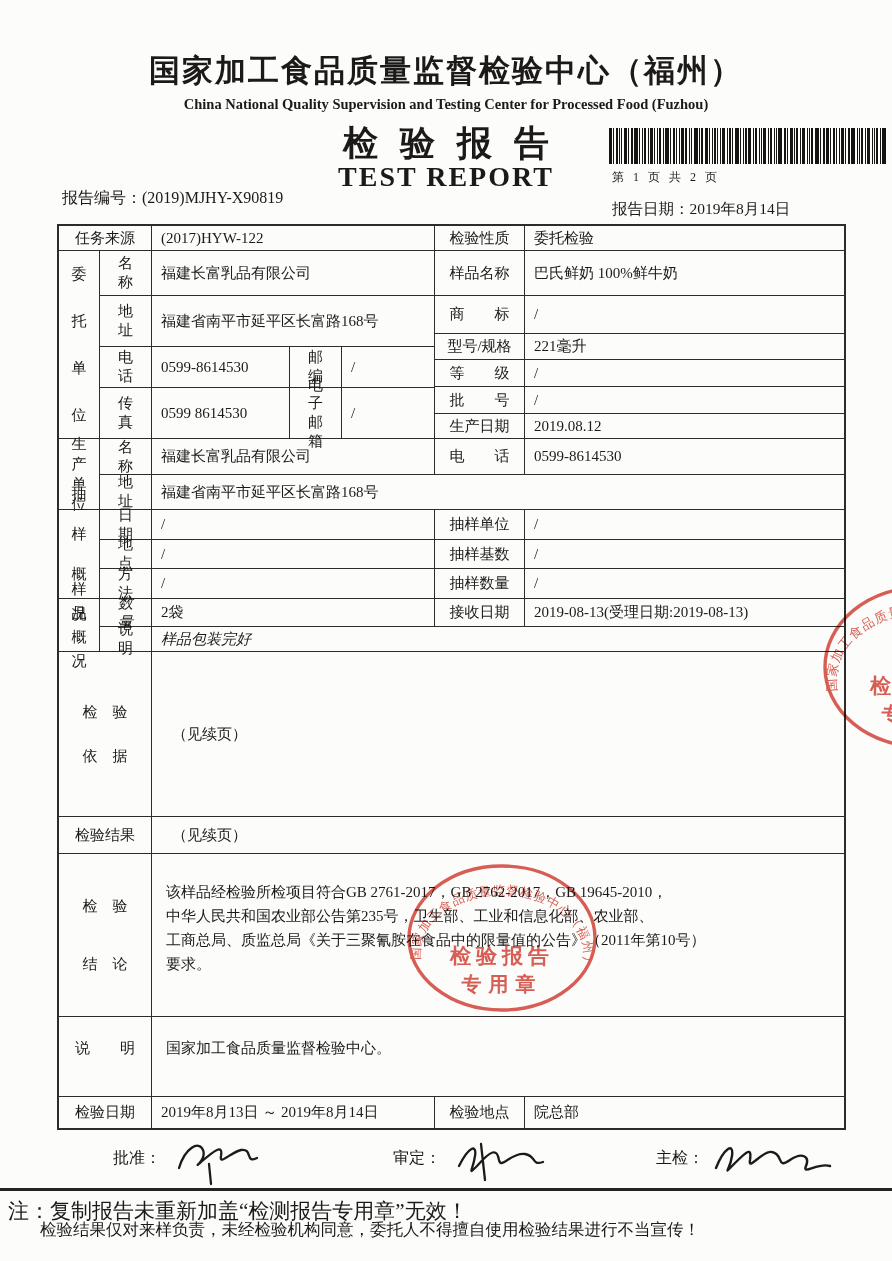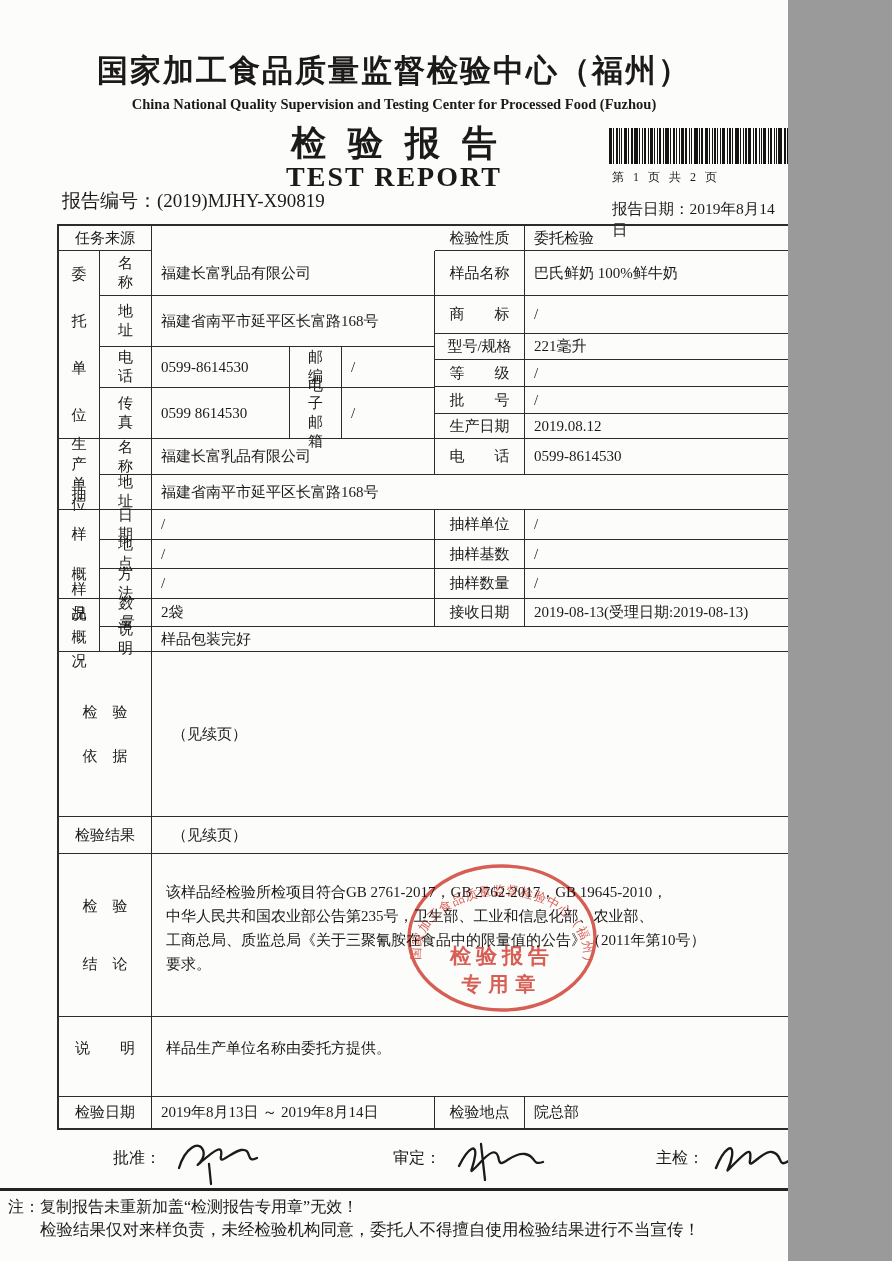--- a/index.html
+++ b/index.html
@@ -1,25 +1,25 @@
 <!DOCTYPE html>
 <html><head>
 <meta charset="utf-8">
 <style>
   html,body{margin:0;padding:0;background:#9a9a9a;}
-  .page{position:relative;width:788px;height:1261px;background:#fcfcfb;overflow:hidden;
+  .page{position:relative;width:892px;height:1261px;background:#fcfcfb;overflow:hidden;
         font-family:"Liberation Serif","DejaVu Serif",serif;color:#1c1a18;}
   .abs{position:absolute;}
   
   .org-cn{left:0;right:0;top:50px;text-align:center;font-size:31px;font-weight:bold;letter-spacing:2px;}
   .org-en{left:0;right:0;top:96px;text-align:center;font-size:14.5px;font-weight:bold;}
   .title-cn{left:0;right:0;top:120px;text-align:center;font-size:35px;font-weight:bold;letter-spacing:22px;text-indent:22px;}
   .title-en{left:0;right:0;top:161px;text-align:center;font-size:28px;font-weight:bold;letter-spacing:2px;}
   .pageinfo{left:612px;top:169px;font-size:12px;letter-spacing:3px;}
-  .repno{left:62px;top:188px;font-size:19px;}
+  .repno{left:62px;top:188px;font-size:16px;}
   .repdate{left:612px;top:199px;font-size:15.5px;}
   .barcode{left:609px;top:128px;width:278px;height:36px;}
   
   .tbl{left:57px;top:224px;width:789px;height:906px;border:2px solid #2e2c2a;box-sizing:border-box;}
   .cell{position:absolute;box-sizing:border-box;border-right:1.6px solid #2e2c2a;border-bottom:1.6px solid #2e2c2a;
         display:flex;align-items:center;font-size:15px;line-height:1.25;padding:0 9px;}
   .lab{justify-content:center;text-align:center;padding:0 12px;}
   .no-r{border-right:none;}
   .no-b{border-bottom:none;}
   .pre{white-space:pre-line;}
@@ -31,21 +31,21 @@
   .lh44{line-height:44px;}
   .lh58{line-height:58px;}
   .concl{line-height:24px;padding-top:26px;}
   .notepad{padding-top:22px;}
   
   .stamp{mix-blend-mode:multiply;opacity:.88;}
   
   .sigrow{font-size:16px;}
   .sig-label{position:absolute;top:16px;}
   .footline{left:0;top:1188px;width:892px;height:3px;background:#262422;}
-  .fn1{left:8px;top:1197px;font-size:16px;}
+  .fn1{left:8px;top:1197px;font-size:21px;}
   .fn2{left:40px;top:1219px;font-size:16.5px;}
 </style>
 </head>
 <body>
 
 <div class="page">
 
   <div class="abs org-cn">国家加工食品质量监督检验中心（福州）</div>
   <div class="abs org-en">China National Quality Supervision and Testing Center for Processed Food (Fuzhou)</div>
   <div class="abs title-cn">检验报告</div>
@@ -145,20 +145,21 @@
   <div class="abs repno">
     <span>报告编号：</span><span>(2019)MJHY-X90819</span>
   </div>
   <div class="abs repdate">
     <span>报告日期：</span><span>2019年8月14日</span>
   </div>
 
   <div class="abs tbl">
 
     <div class="cell lab" style="left:0;top:0;width:93px;height:25px;">任务来源</div>
+    <div class="cell" style="left:93px;top:0;width:283px;height:25px;">(2017)HYW-122</div>
     <div class="cell lab" style="left:376px;top:0;width:90px;height:25px;">检验性质</div>
     <div class="cell no-r" style="left:466px;top:0;width:319px;height:25px;">委托检验</div>
 
     <div class="cell lab pre lh47" style="left:0;top:25px;width:41px;height:188px;">委
 托
 单
 位</div>
     <div class="cell lab" style="left:41px;top:25px;width:52px;height:45px;">名称</div>
     <div class="cell" style="left:93px;top:25px;width:283px;height:45px;">福建长富乳品有限公司</div>
     <div class="cell lab" style="left:376px;top:25px;width:90px;height:45px;">样品名称</div>
@@ -213,38 +214,38 @@
     <div class="cell lab" style="left:376px;top:343px;width:90px;height:30px;">抽样数量</div>
     <div class="cell no-r" style="left:466px;top:343px;width:319px;height:30px;">/</div>
 
     <div class="cell lab pre lh24" style="left:0;top:373px;width:41px;height:53px;">样品
 概况</div>
     <div class="cell lab" style="left:41px;top:373px;width:52px;height:28px;font-style:italic;">数量</div>
     <div class="cell" style="left:93px;top:373px;width:283px;height:28px;">2袋</div>
     <div class="cell lab" style="left:376px;top:373px;width:90px;height:28px;text-align:center;">接收日期</div>
     <div class="cell no-r" style="left:466px;top:373px;width:319px;height:28px;">2019-08-13(受理日期:2019-08-13)</div>
     <div class="cell lab" style="left:41px;top:401px;width:52px;height:25px;">说明</div>
-    <div class="cell no-r" style="left:93px;top:401px;width:692px;height:25px;">样品包装完好</div>
+    <div class="cell no-r" style="left:93px;top:401px;width:692px;height:25px;font-style:italic;">样品包装完好</div>
 
     <div class="cell lab pre lh44" style="left:0;top:426px;width:93px;height:165px;">检　验
 依　据</div>
     <div class="cell no-r" style="left:93px;top:426px;width:692px;height:165px;padding-left:20px;">（见续页）</div>
 
     <div class="cell lab" style="left:0;top:591px;width:93px;height:37px;">检验结果</div>
     <div class="cell no-r" style="left:93px;top:591px;width:692px;height:37px;padding-left:20px;">（见续页）</div>
 
     <div class="cell lab pre lh58" style="left:0;top:628px;width:93px;height:163px;">检　验
 结　论</div>
     <div class="cell no-r pre topal concl" style="left:93px;top:628px;width:692px;height:163px;padding-left:14px;">该样品经检验所检项目符合GB 2761-2017，GB 2762-2017，GB 19645-2010，
 中华人民共和国农业部公告第235号，卫生部、工业和信息化部、农业部、
 工商总局、质监总局《关于三聚氰胺在食品中的限量值的公告》（2011年第10号）
 要求。</div>
 
     <div class="cell lab topal notepad" style="left:0;top:791px;width:93px;height:80px;text-align:center;">说　　明</div>
-    <div class="cell no-r topal notepad" style="left:93px;top:791px;width:692px;height:80px;padding-left:14px;">样品生产单位名称由委托方提供。</div>
+    <div class="cell no-r topal notepad" style="left:93px;top:791px;width:692px;height:80px;padding-left:14px;">国家加工食品质量监督检验中心。</div>
 
     <div class="cell lab no-b" style="left:0;top:871px;width:93px;height:31px;">检验日期</div>
     <div class="cell no-b" style="left:93px;top:871px;width:283px;height:31px;">2019年8月13日 ～ 2019年8月14日</div>
     <div class="cell lab no-b" style="left:376px;top:871px;width:90px;height:31px;">检验地点</div>
     <div class="cell no-r no-b" style="left:466px;top:871px;width:319px;height:31px;">院总部</div>
   </div>
 
   <svg class="abs stamp" style="left:403px;top:860px;width:198px;height:156px;" viewBox="0 0 198 156">
     <ellipse cx="99" cy="78" rx="93" ry="72" fill="none" stroke="#d4493d" stroke-width="3.4"></ellipse>
     <path id="arcMain" d="M 18,104 A 82,60 0 1 1 180,104" fill="none"></path>

